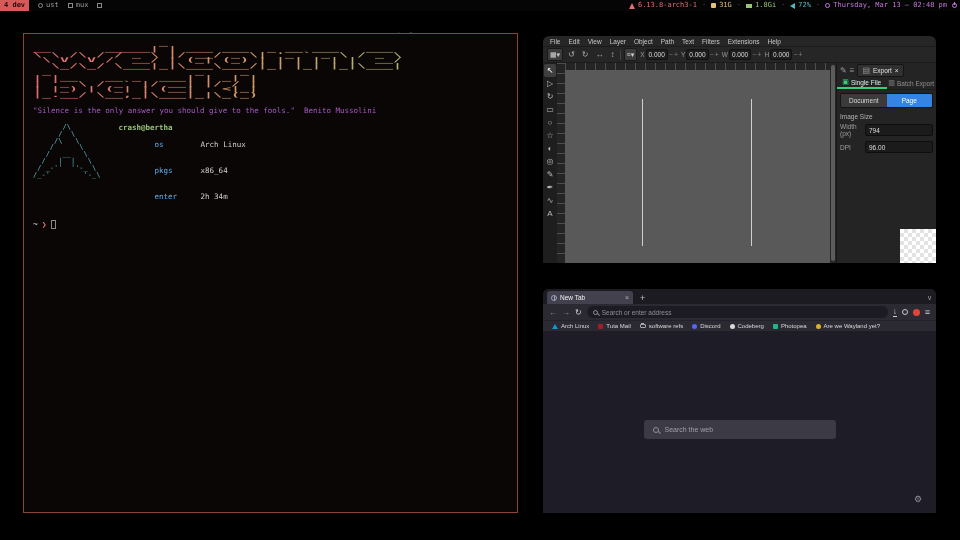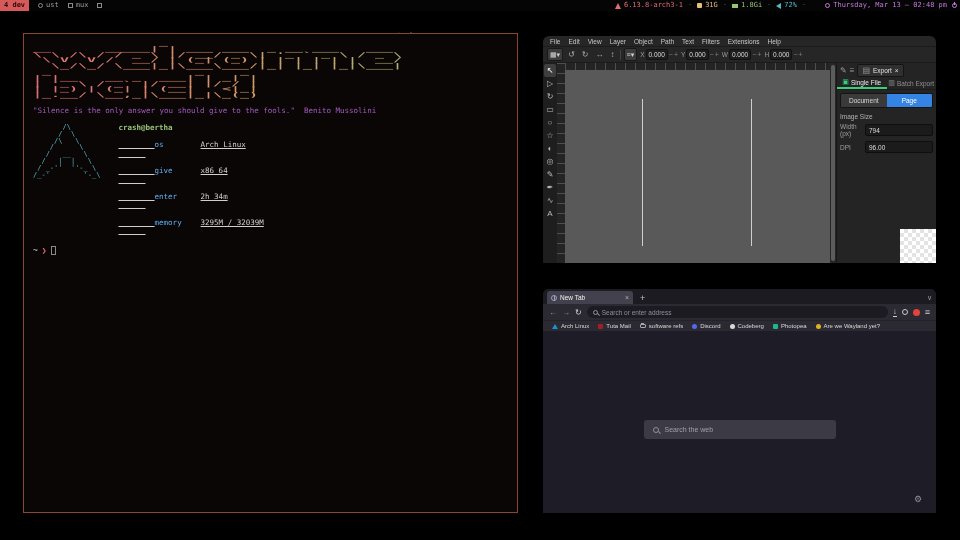--- a/index.html
+++ b/index.html
@@ -12,21 +12,21 @@
             font-family:"DejaVu Sans Mono", monospace; font-size:7px; line-height:11px; }
   .ws-active { background:#d75a5a; color:#2a0808; padding:0 4px; height:11px; font-weight:bold; }
   .ws { color:#9a9a9a; margin-left:9px; display:flex; align-items:center; gap:3px; }
   .ws-ico-circle { width:5px; height:5px; border:1px solid #8a8a8a; border-radius:50%; display:inline-block; }
   .ws-ico-square { width:5px; height:5px; border:1px solid #8a8a8a; display:inline-block; }
   .bar-title { position:absolute; left:380px; top:8px; color:#cfcfcf;margin-top:23px; }
   .bar-right { margin-left:auto; display:flex; align-items:center; gap:5px; padding-right:3px; }
   .seg { display:flex; align-items:center; gap:3px; }
   .seg-sep { color:#555; }
   .k-red { color:#e06c75; } .k-yel { color:#e5c07b; } .k-grn { color:#98c379; }
-  .k-cyn { color:#56b6c2; } .k-mag { color:#c678dd;margin-left:14px; }
+  .k-cyn { color:#56b6c2; } .k-mag { color:#c678dd; }
   .i-arch { width:0; height:0; border-left:3px solid transparent; border-right:3px solid transparent;
             border-bottom:6px solid #e06c75; display:inline-block; }
   .i-disk { width:5px; height:5px; background:#e5c07b; border-radius:1px; display:inline-block; }
   .i-ram  { width:6px; height:4px; background:#98c379; display:inline-block; }
   .i-vol  { width:0; height:0; border-top:3px solid transparent; border-bottom:3px solid transparent;
             border-right:5px solid #56b6c2; display:inline-block; }
   .i-clk  { width:5px; height:5px; border:1px solid #c678dd; border-radius:50%; display:inline-block; }
   .i-pwr  { width:5px; height:5px; border:1px solid #c678dd; border-radius:50%; display:inline-block; position:relative; }
   .i-pwr::after { content:""; position:absolute; left:1px; top:-2px; width:1px; height:3px; background:#c678dd; }
 
@@ -36,21 +36,21 @@
               font-family:"DejaVu Sans Mono", monospace; color:#cfcfcf; }
   .banner { font-size:6.5px; line-height:5.8px; white-space:pre;
             transform:scaleX(2.3); transform-origin:left top;
             background:linear-gradient(90deg,#e06c75,#d19a66,#98c379,#56b6c2,#61afef,#c678dd);
             -webkit-background-clip:text; background-clip:text; color:transparent; font-weight:bold; }
   .quote { margin-top:7px; font-size:7.5px; color:#a45bc0; white-space:pre; }
   .fetch { margin-top:9px; display:flex; }
   .fetch-logo { font-size:7px; line-height:6.8px; white-space:pre; color:#56b6c2; }
   .fetch-info { margin-left:18px; font-size:7.5px; line-height:8.6px; }
   .fetch-user { color:#98c379; font-weight:bold; }
-  .fetch-row { white-space:pre;text-decoration:underline; }
+  .fetch-row { white-space:pre; }
   .fetch-label { color:#61afef; display:inline-block; width:46px; }
   .fetch-value { color:#d0d0d0; }
   .promptline { margin-top:10px; font-size:8px; display:flex; align-items:center; gap:4px; }
   .prompt-sym { color:#e06c75; }
   .cursor { width:5px; height:9px; border:1px solid #8a8a8a; display:inline-block; }
 
   
   .inkscape { position:absolute; left:543px; top:36px; width:393px; height:227px;
               background:#262626; color:#c0c0c0; font-size:6.5px;
               border-radius:6px 6px 0 0; overflow:hidden; display:flex; flex-direction:column; }
@@ -214,27 +214,24 @@
    /   __   \
   /   |  |   \
  / _-''  ''-_ \
 /_-'        '-_\</pre>
     <div class="fetch-info">
       <div class="fetch-user">crash@bertha</div>
       <div class="fetch-row">
         <span class="fetch-label">os</span><span class="fetch-value">Arch Linux</span>
       </div>
       <div class="fetch-row">
-        <span class="fetch-label">give</span><span class="fetch-value">x86_64</span>
+        <span class="fetch-label">pkgs</span><span class="fetch-value">x86_64</span>
       </div>
       <div class="fetch-row">
         <span class="fetch-label">enter</span><span class="fetch-value">2h 34m</span>
-      </div>
-      <div class="fetch-row">
-        <span class="fetch-label">memory</span><span class="fetch-value">3295M / 32039M</span>
       </div>
     </div>
   </div>
   <div class="promptline">
     <span>~</span>
     <span class="prompt-sym">❯</span>
     <span class="cursor"></span>
   </div>
 </div>
 

